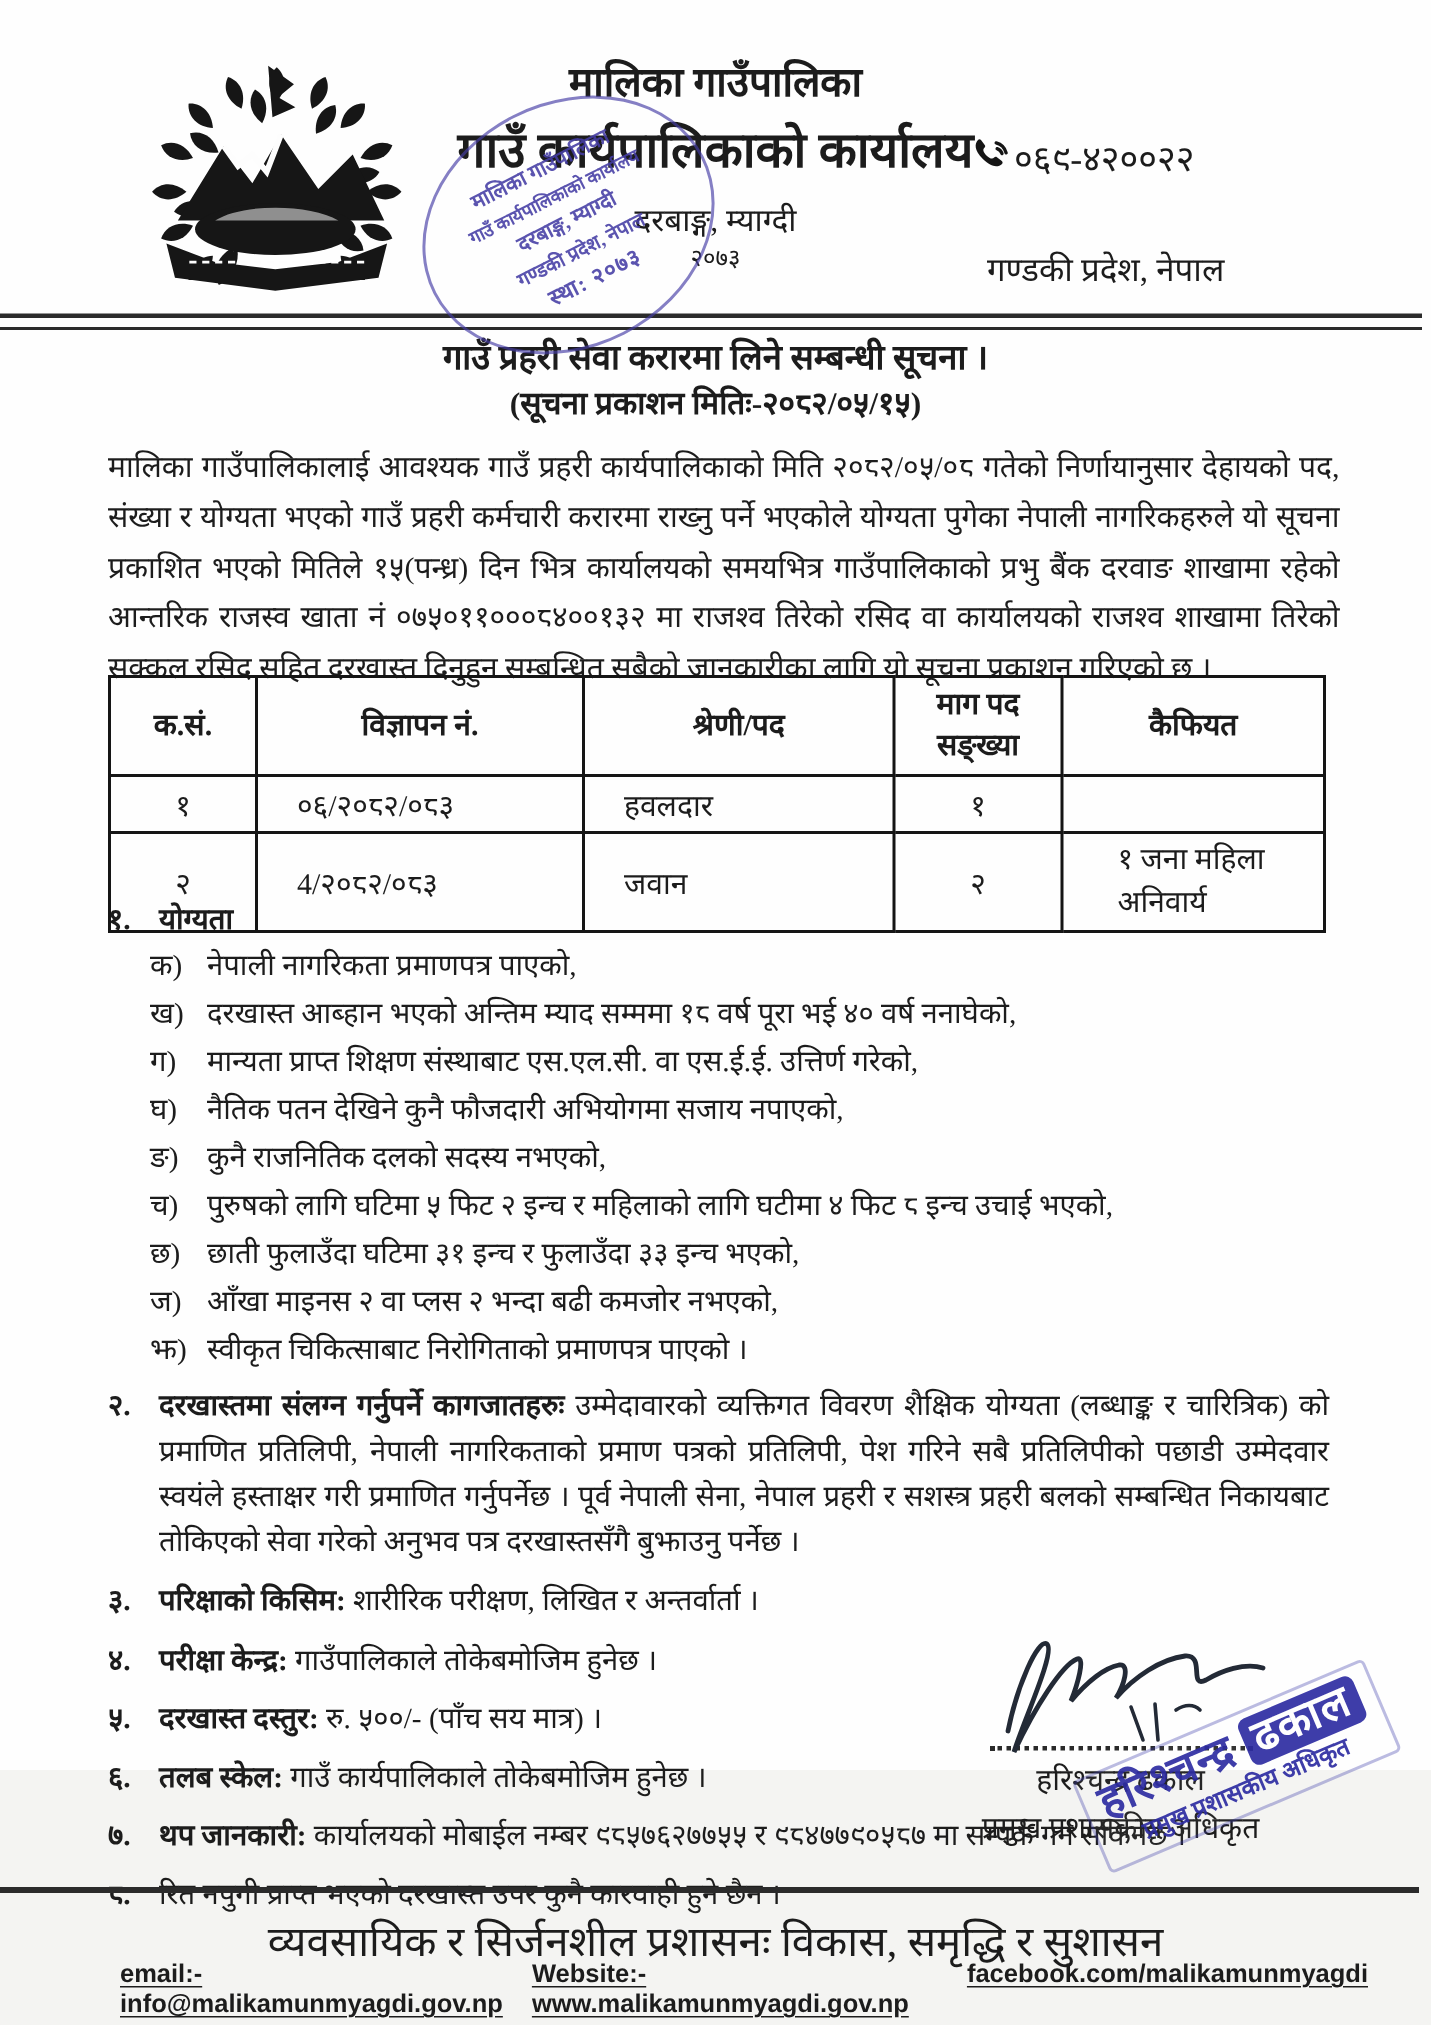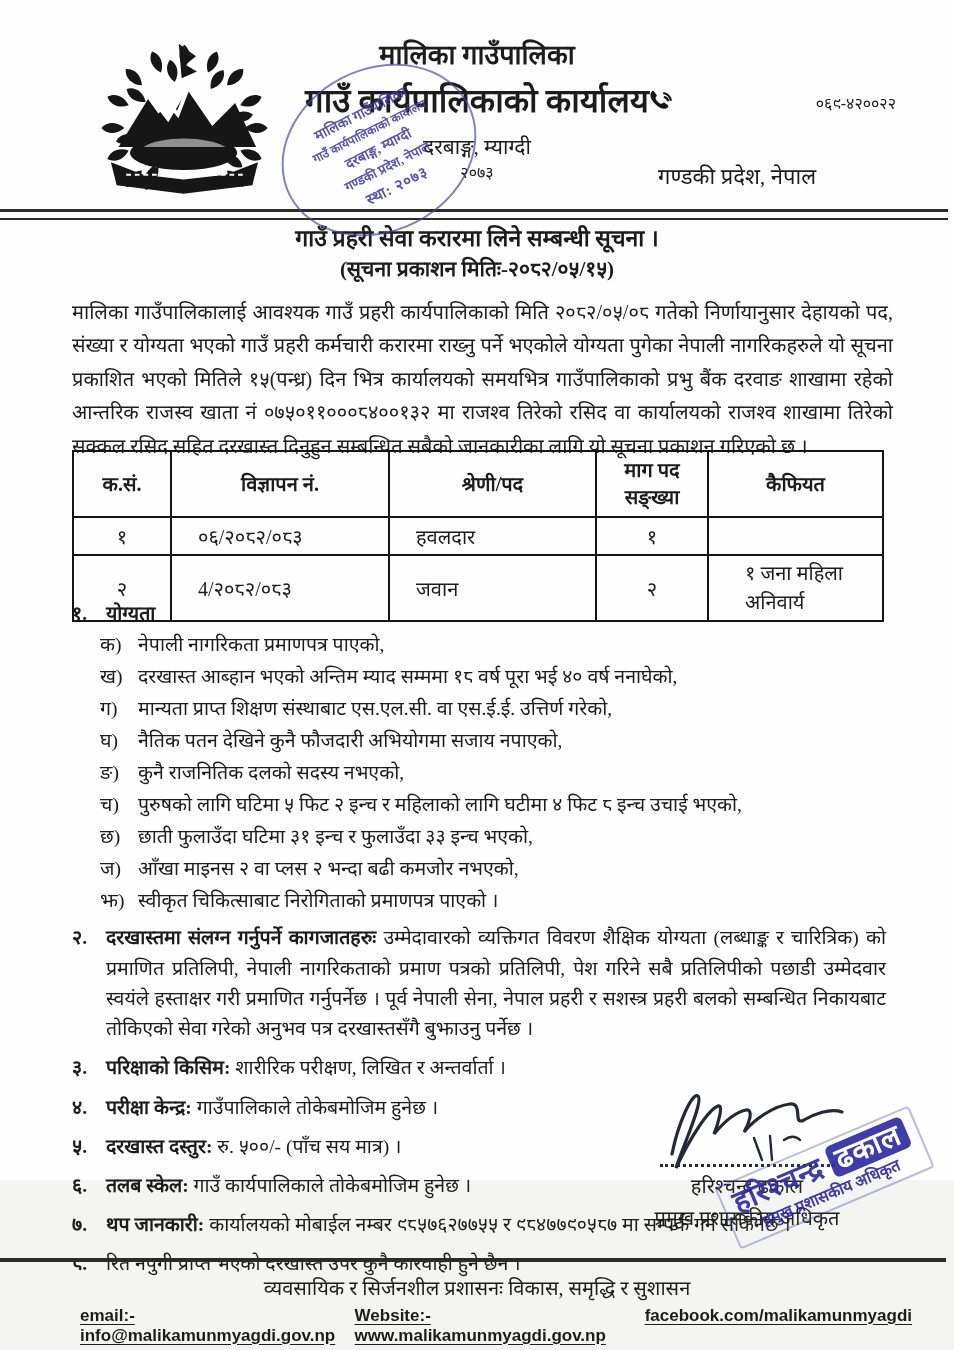--- a/index.html
+++ b/index.html
@@ -12,21 +12,21 @@
 
   
   .emblem{position:absolute;left:82px;top:40px;width:205px;height:172px;}
   .hdr-center{position:absolute;left:160px;right:160px;top:40px;text-align:center;line-height:1.15;}
   .hdr-line1{font-size:27px;font-weight:bold;}
   .hdr-line2{font-size:33px;font-weight:bold;margin-top:12px;}
   .hdr-line3{font-size:21px;margin-top:14px;}
   .hdr-line4{font-size:16px;margin-top:5px;}
   .hdr-line5{font-size:22px;font-weight:600;margin-top:3px;}
   .hdr-right{position:absolute;right:58px;top:88px;width:250px;}
-  .phone-row{display:flex;align-items:center;gap:14px;font-size:16px;justify-content:space-between;}
+  .phone-row{display:flex;align-items:center;font-size:24px;}
   .phone-row svg{width:30px;height:30px;}
   .province{font-size:22px;margin-top:42px;padding-left:12px;}
 
   
   .stamp-top{
     position:absolute;left:276px;top:66px;width:206px;height:168px;
     transform:rotate(-27deg);color:#453da5;opacity:.88;z-index:3;
     display:flex;flex-direction:column;align-items:center;justify-content:center;
     text-align:center;font-weight:bold;line-height:1.5;pointer-events:none;
   }
@@ -80,21 +80,21 @@
     color:#2e2da2;text-align:center;opacity:.92;line-height:1.15;
     border:2px solid rgba(46,45,162,.35);padding:4px 10px;border-radius:4px;
     background:rgba(255,255,255,.05);pointer-events:none;
   }
   .stamp-bottom .big{font-size:29px;font-weight:800;letter-spacing:1px;white-space:nowrap;}
   .stamp-bottom .chip{background:#2e2da2;color:#fff;padding:0 7px;border-radius:6px;display:inline-block;}
   .stamp-bottom .small{font-size:16px;font-weight:bold;margin-top:3px;white-space:nowrap;}
 
   
   .rule-thick{position:absolute;left:0;right:8px;top:1258px;border-top:4px solid #2b2b2b;}
-  .motto{position:absolute;left:0;right:0;top:1274px;text-align:center;font-size:20px;}
+  .motto{position:absolute;left:0;right:0;top:1274px;text-align:center;font-size:28px;}
   .contact{
     position:absolute;left:80px;right:42px;top:1306px;
     display:flex;justify-content:space-between;align-items:baseline;
     font-family:"Liberation Sans","DejaVu Sans",sans-serif;
     font-weight:bold;font-size:17px;
   }
   .contact span{text-decoration:underline;text-underline-offset:3px;}
 </style>
 </head>
 <body>

